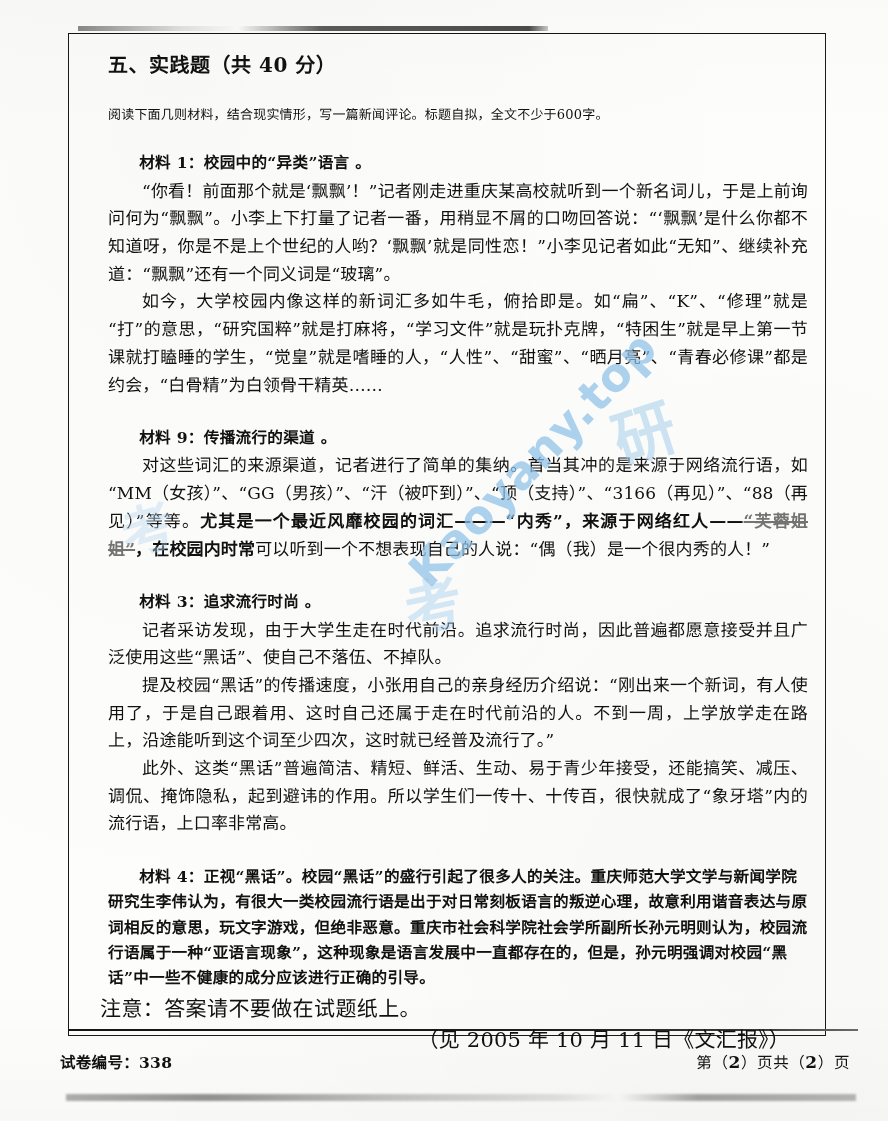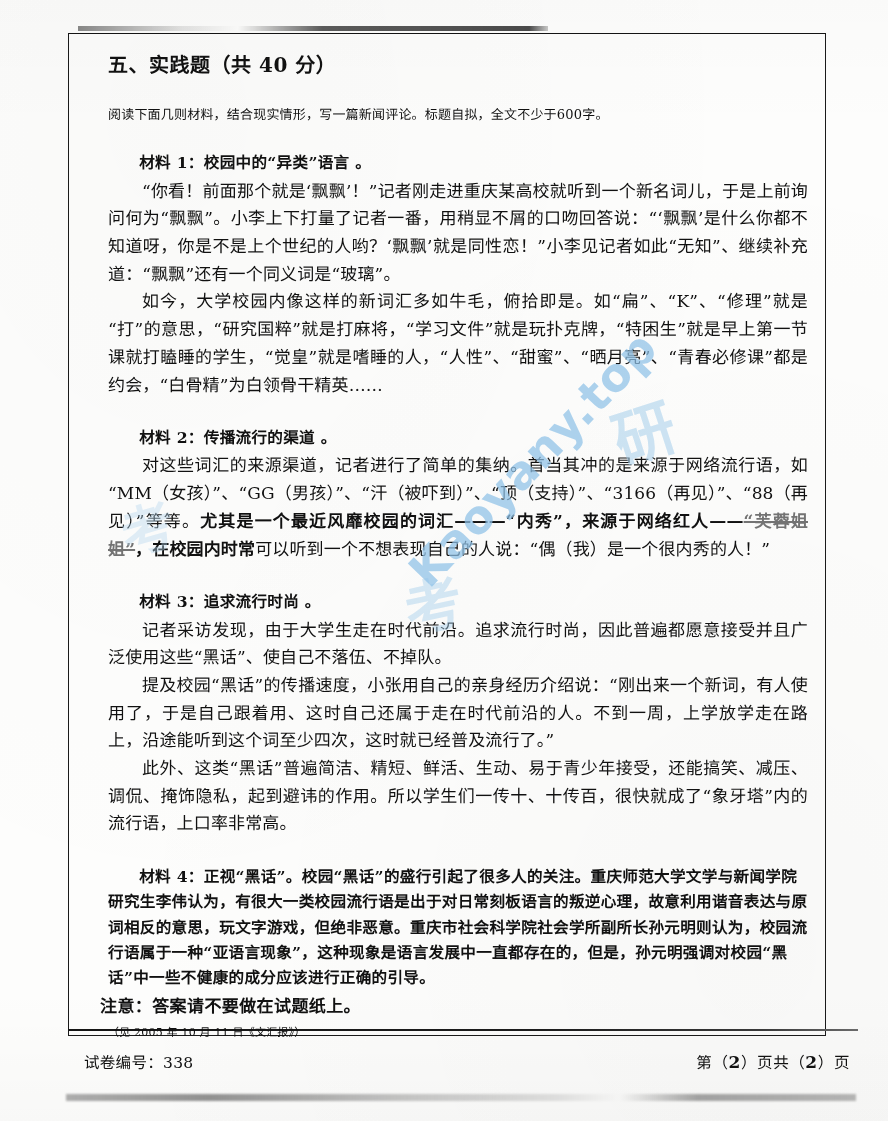--- a/index.html
+++ b/index.html
@@ -180,51 +180,52 @@
   
   .struck {
     font-weight: 700;
     text-decoration: line-through;
     text-decoration-thickness: 2px;
     color: #737373;
   }
   .bolded-run { font-weight: 700; }
 
   .source-line {
-    font-size: 11px;
+    font-size: 21px;
     line-height: 1.6;
     margin: 34px 0 0 0;
+    text-align: right;
     padding-right: 18px;
     letter-spacing: 0.2px;
   }
 
   
   #notice {
     position: absolute;
     left: 100px;
     top: 992px;
-    font-size: 17px;
-    font-weight: 700;
+    font-size: 21px;
+    font-weight: 400;
     letter-spacing: 0.4px;
     z-index: 2;
   }
 
   
   #footer {
     position: absolute;
     left: 60px;
     top: 1050px;
     width: 790px;
     display: flex;
     justify-content: space-between;
     align-items: baseline;
     font-size: 15.5px;
     z-index: 2;
   }
-  #footer .paper-no { font-weight: 400; letter-spacing: 0.3px; margin-left: 24px; }
+  #footer .paper-no { font-weight: 700; letter-spacing: 0.3px; }
   #footer .page-no { letter-spacing: 0.6px; }
   #footer .page-no b { font-size: 17px; }
 
   
   #content, #notice, #footer {
     filter: blur(0.22px);
   }
 </style>
 </head>
 <body>
@@ -252,21 +253,21 @@
 
     <div class="material">
       <div class="material-head">材料 1：校园中的“异类”语言 。</div>
       <p class="body">“你看！前面那个就是‘飘飘’！”记者刚走进重庆某高校就听到一个新名词儿，于是上前询问何为“飘飘”。小李上下打量了记者一番，用稍显不屑的口吻回答说：“‘飘飘’是什么你都不知道呀，你是不是上个世纪的人哟？‘飘飘’就是同性恋！”小李见记者如此“无知”、继续补充道：“飘飘”还有一个同义词是“玻璃”。</p>
       <p class="body gap-block">如今，大学校园内像这样的新词汇多如牛毛，俯拾即是。如“扁”、“K”、“修理”就是“打”的意思，“研究国粹”就是打麻将，“学习文件”就是玩扑克牌，“特困生”就是早上第一节课就打瞌睡的学生，“觉皇”就是嗜睡的人，“人性”、“甜蜜”、“晒月亮”、“青春必修课”都是约会，“白骨精”为白领骨干精英……</p>
     </div>
 
     <div class="material-gap"></div>
 
     <div class="material">
-      <div class="material-head">材料 2：传播流行的渠道 。</div>
+      <div class="material-head">材料 9：传播流行的渠道 。</div>
       <p class="body"><span>对这些词汇的来源渠道，记者进行了简单的集纳。首当其冲的是来源于网络流行语，如“MM（女孩）”、“GG（男孩）”、“汗（被吓到）”、“顶（支持）”、“3166（再见）”、“88（再见）”等等。</span><span class="bolded-run">尤其是一个最近风靡校园的词汇———“内秀”，来源于网络红人——</span><span class="struck">“芙蓉姐姐”</span><span class="bolded-run">，在校园内时常</span><span>可以听到一个不想表现自己的人说：“偶（我）是一个很内秀的人！”</span></p>
     </div>
 
     <div class="material-gap"></div>
 
     <div class="material">
       <div class="material-head">材料 3：追求流行时尚 。</div>
       <p class="body gap-block">记者采访发现，由于大学生走在时代前沿。追求流行时尚，因此普遍都愿意接受并且广泛使用这些“黑话”、使自己不落伍、不掉队。</p>
       <p class="body">提及校园“黑话”的传播速度，小张用自己的亲身经历介绍说：“刚出来一个新词，有人使用了，于是自己跟着用、这时自己还属于走在时代前沿的人。不到一周，上学放学走在路上，沿途能听到这个词至少四次，这时就已经普及流行了。”</p>
       <p class="body gap-block">此外、这类“黑话”普遍简洁、精短、鲜活、生动、易于青少年接受，还能搞笑、减压、调侃、掩饰隐私，起到避讳的作用。所以学生们一传十、十传百，很快就成了“象牙塔”内的流行语，上口率非常高。</p>

